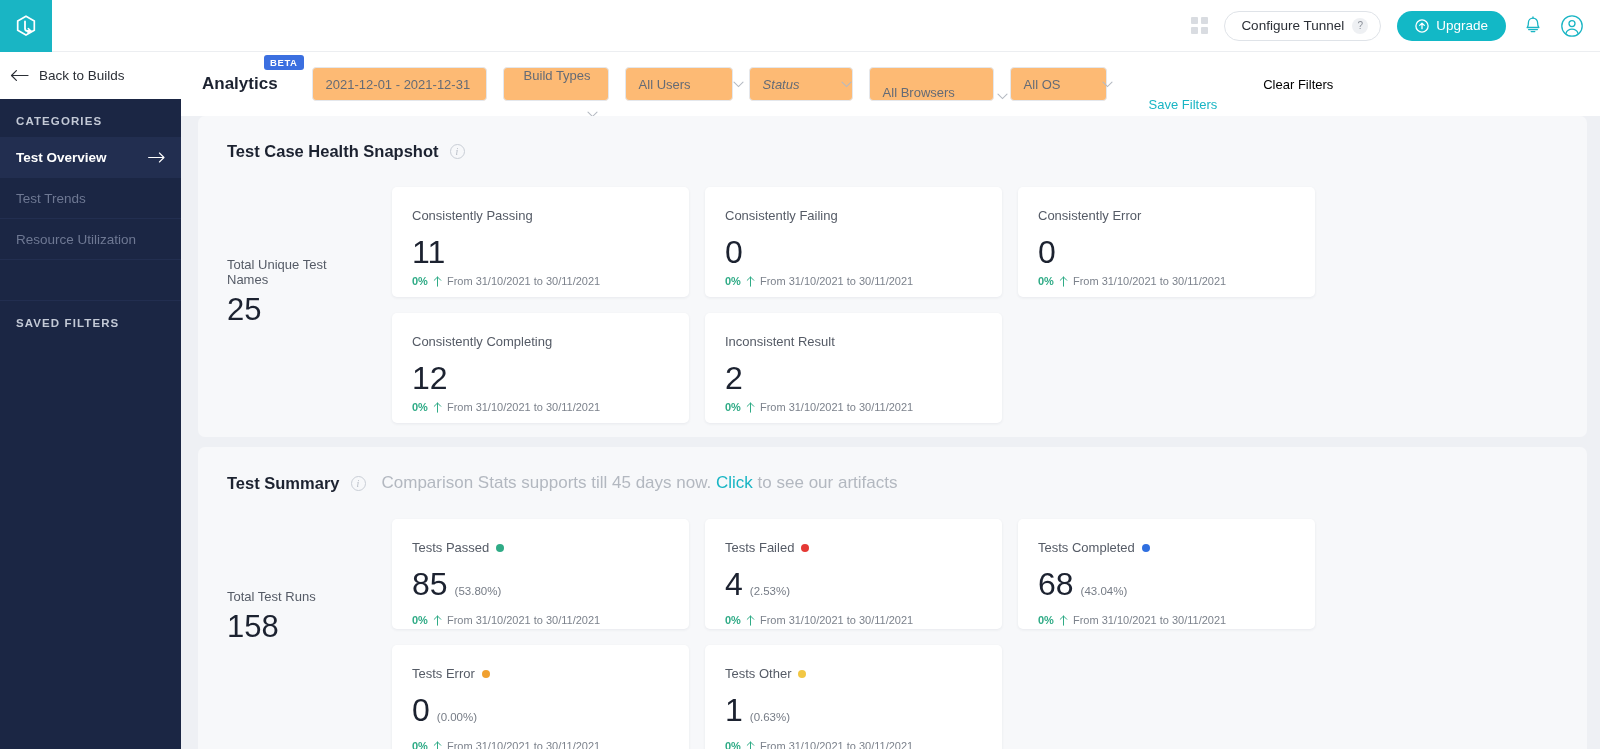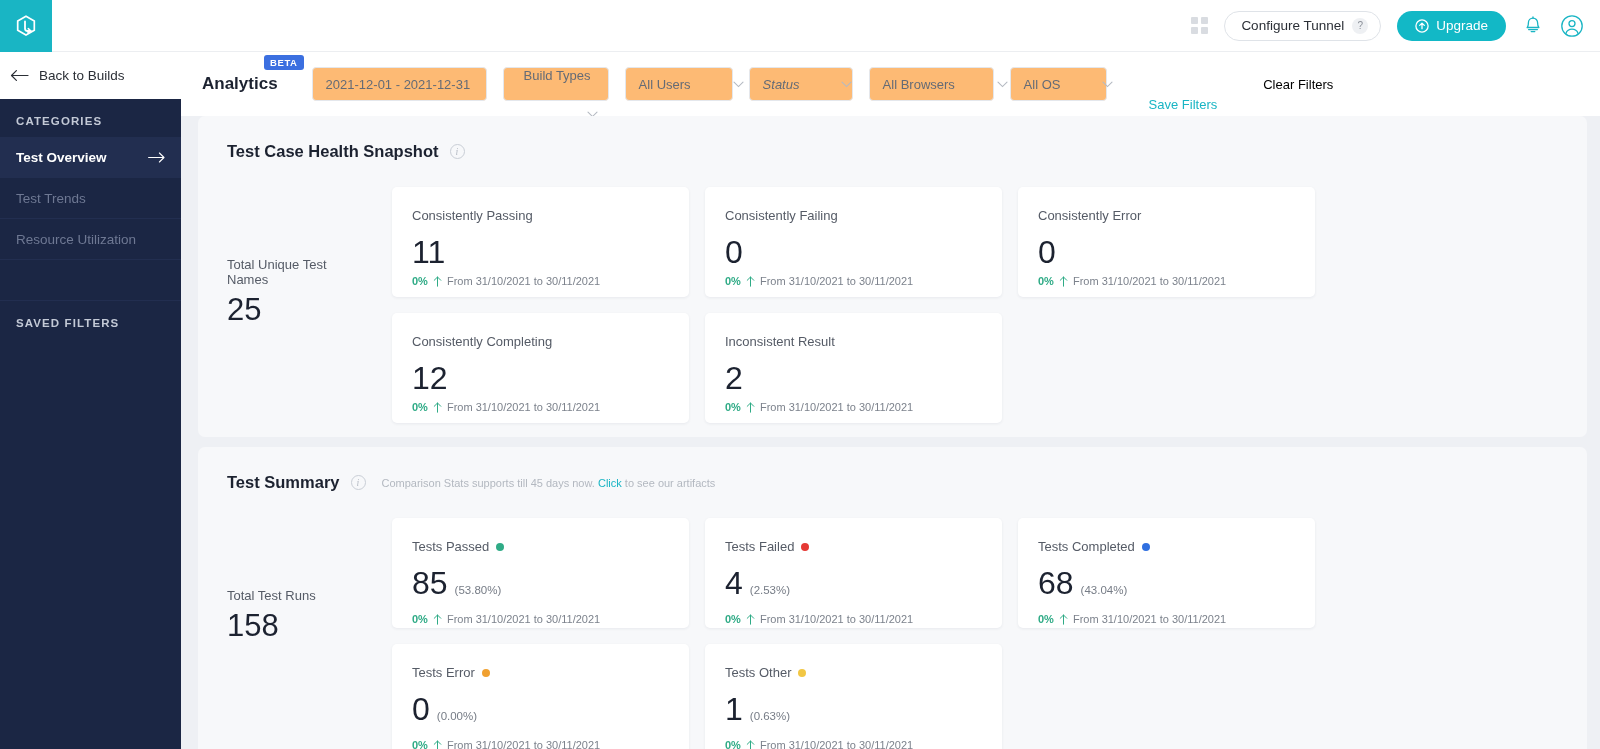--- a/index.html
+++ b/index.html
@@ -88,21 +88,21 @@
     height: 34px; border: 1px solid #e4e7ec; border-radius: 4px; background: #fdba74;
     display: flex; align-items: center; padding: 0 10px 0 13px;
     font-size: 13px; color: #646b76; cursor: pointer; flex: none; gap: 28px;
   }
   .select .lbl { white-space: nowrap; }
   .select .chev { margin-left: auto; padding-left: 14px; }
   .w-date { width: 175px; }
   .w-bt { width: 106px; flex-direction: column; }
   .w-users { width: 108px; }
   .w-status { width: 104px; font-style: italic; }
-  .w-brow { width: 125px; }
+  .w-brow { width: 125px; align-items: flex-end; }
   .w-os { width: 97px; }
   .flink { font-size: 13px; cursor: pointer; white-space: nowrap; }
   .flink.save { color: #19b5c4; margin-left: 26px; margin-top: 40px; }
   .flink.clear { color: #000000; margin-left: 30px; }
 
   .content {
     position: absolute; top: 116px; left: 181px; width: 1419px; height: 633px;
     background: #eef0f4; padding: 0 13px 0 17px;
   }
   .panel {
@@ -114,21 +114,21 @@
     display: flex; align-items: center; gap: 11px;
     padding: 26px 0 0 29px;
   }
   .panel-title { font-size: 16.5px; font-weight: bold; color: #1c2230; }
   .info-i {
     width: 15px; height: 15px; border-radius: 50%; border: 1px solid #c9ced6;
     color: #b6bcc5; font-size: 10px; font-style: italic;
     display: flex; align-items: center; justify-content: center;
     font-family: "Liberation Serif", serif; cursor: pointer;
   }
-  .note { font-size: 11px; color: #b3b8c0; margin-left: 5px; }
+  .note { font-size: 17px; color: #b3b8c0; margin-left: 5px; }
   .note a { color: #19b5c4; text-decoration: none; cursor: pointer; }
 
   .body-row { display: flex; padding-left: 29px; }
   .totals { width: 165px; flex: none; position: relative; }
   .totals-inner { position: absolute; left: 0; }
   .totals-label { font-size: 13px; color: #555b66; line-height: 15px; }
   .totals-value { font-size: 31px; color: #1c2230; font-weight: 300; margin-top: 5px; }
 
   .cards { display: flex; flex-wrap: wrap; gap: 16px; }
   .card {

